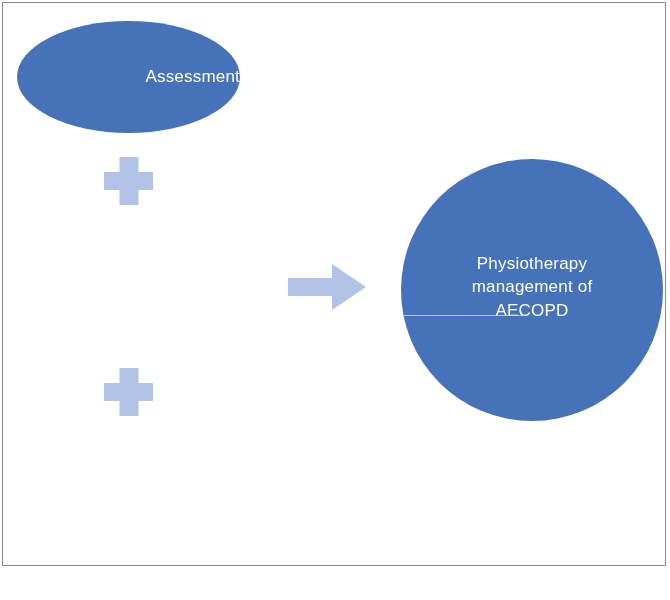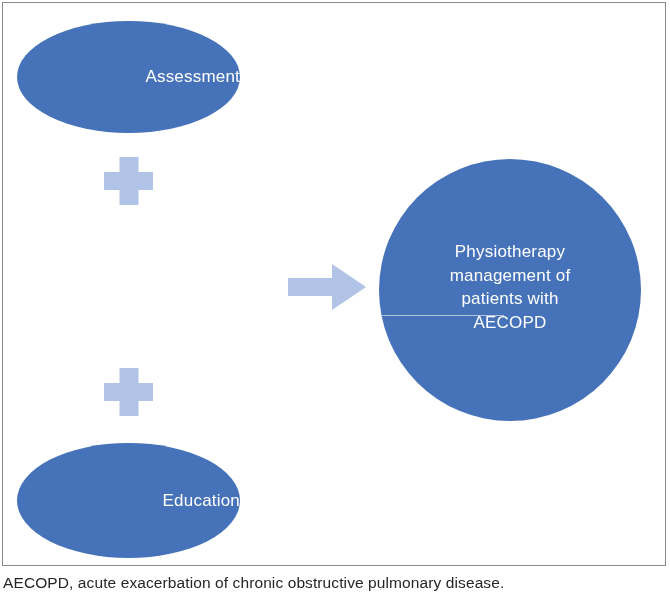--- a/index.html
+++ b/index.html
@@ -69,21 +69,21 @@
   .plus-2 { left: 101px; top: 365px; }
 
   .arrow {
     position: absolute;
     left: 285px;
     top: 260px;
   }
 
   .result-circle {
     position: absolute;
-    left: 376px;
+    left: 398px;
     top: 156px;
     width: 262px;
     height: 262px;
     border-radius: 50%;
     background: #4672b9;
     display: flex;
     align-items: center;
     justify-content: center;
   }
   .result-text {
@@ -122,35 +122,30 @@
 
     <div class="node-ellipse e-assessment">
       <span>Assessment</span>
     </div>
 
     <div class="plus plus-1"></div>
 
 
     <div class="plus plus-2"></div>
 
-    <div class="node-ellipse e-education">
-      <span>Education</span>
-    </div>
 
     <svg class="arrow" width="78" height="48" viewBox="0 0 78 48" aria-hidden="true">
       <polygon points="0,15 44,15 44,1 78,24 44,47 44,33 0,33" fill="#b1c3e6"></polygon>
     </svg>
 
     <div class="result-circle">
       <div class="result-text">
         <div>Physiotherapy</div>
         <div>management of</div>
-        <div>patients with</div>
         <div>AECOPD</div>
       </div>
       <div class="artifact-line"></div>
     </div>
 
   </div>
 
-  <div class="caption">AECOPD, acute exacerbation of chronic obstructive pulmonary disease.</div>
 
 </div>
 
 </body></html>

